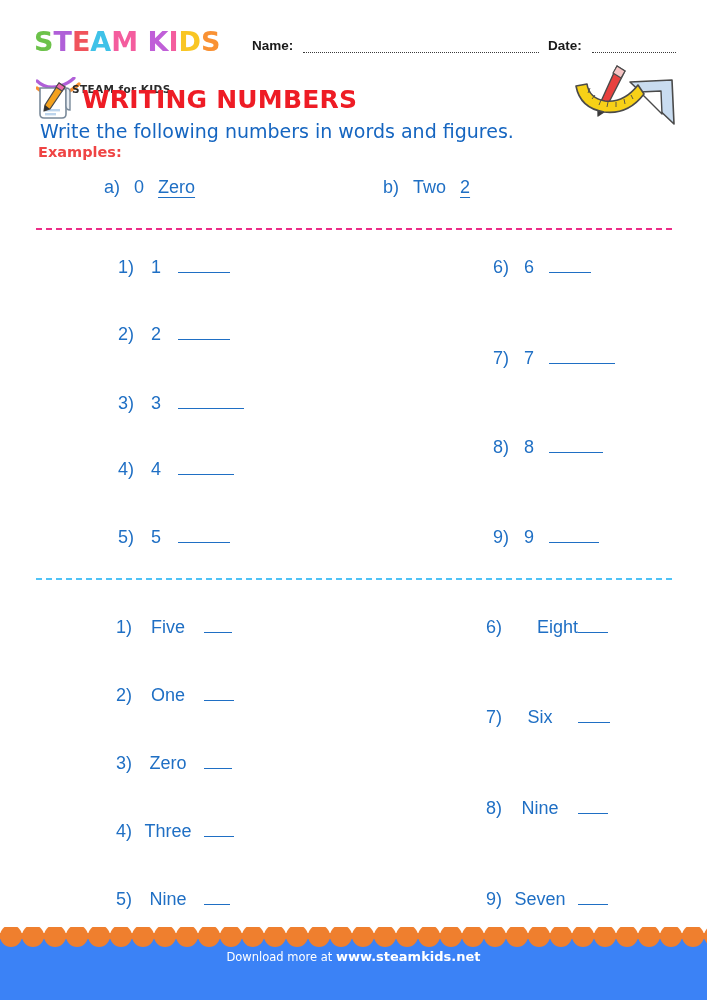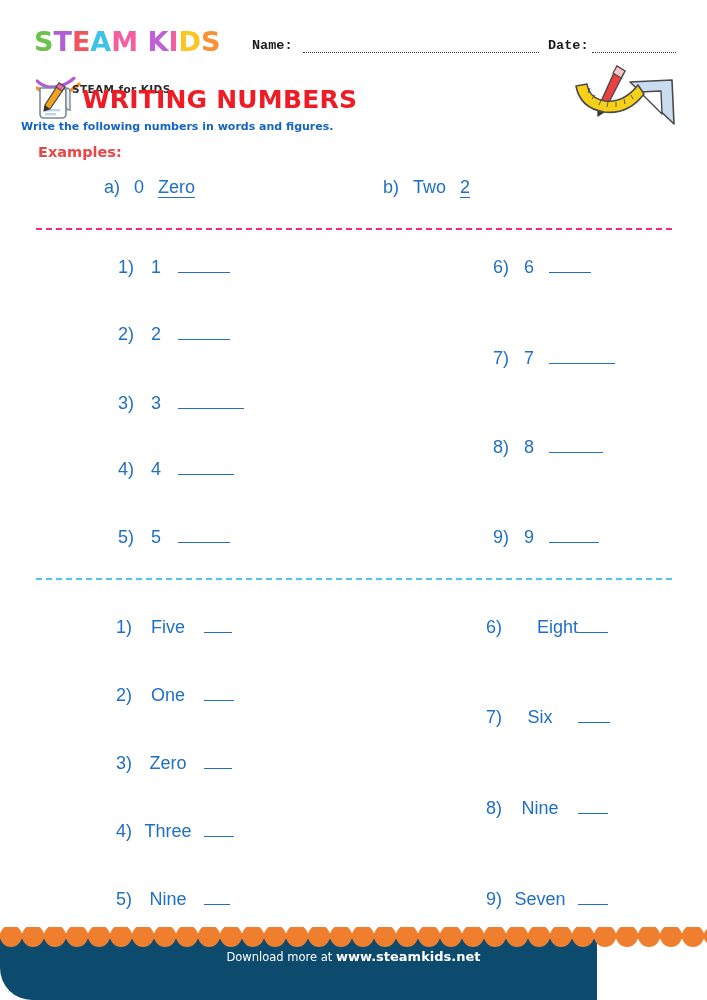--- a/index.html
+++ b/index.html
@@ -9,21 +9,20 @@
   }
   body {
     font-family: "Liberation Sans", sans-serif;
   }
   #page {
     position: relative;
     width: 707px;
     height: 1000px;
     background: #ffffff;
     overflow: hidden;
-    border-radius: 32px;
   }
 
   
   #header {
     position: absolute;
     left: 0; top: 0;
     width: 707px; height: 72px;
   }
   #logo-block {
     position: absolute;
@@ -59,21 +58,21 @@
     font-family: "DejaVu Sans", sans-serif;
     font-weight: bold;
     font-size: 10.5px;
     letter-spacing: 0.4px;
     color: #2b2b2b;
     white-space: nowrap;
   }
 
   .field-label {
     position: absolute;
-    font-family: Liberation Mono, monospace;
+    font-family: Liberation Sans, sans-serif;
     font-size: 13.5px;
     font-weight: 600;
     color: #1a1a1a;
     white-space: nowrap;
   }
   .field-rule {
     position: absolute;
     border-bottom: 1.5px dotted #3a3a3a;
     height: 0;
   }
@@ -100,24 +99,24 @@
     left: 82px; top: 85px;
     font-family: "DejaVu Sans", sans-serif;
     font-weight: bold;
     font-size: 25px;
     letter-spacing: 0.2px;
     color: #ee1c25;
     white-space: nowrap;
   }
   #instructions {
     position: absolute;
-    left: 21px; top: 120px;
-    font-family: "DejaVu Sans", sans-serif;
-    font-weight: bold;
-    font-size: 11px;
+    left: 40px; top: 120px;
+    font-family: "DejaVu Sans", sans-serif;
+    font-weight: normal;
+    font-size: 19px;
     color: #1565c0;
     white-space: nowrap;
   }
   #examples-label {
     position: absolute;
     left: 38px; top: 144px;
     font-family: "DejaVu Sans", sans-serif;
     font-weight: bold;
     font-size: 14.5px;
     color: #ef4444;
@@ -169,22 +168,22 @@
   .item .blank {
     display: inline-block;
     border-bottom: 1.8px solid #1f6fc4;
     height: 0.95em;
   }
 
   
   #footer {
     position: absolute;
     left: 0; bottom: 0;
-    width: 597px; height: 62px;
-    background: #0c4a6e;
+    width: 707px; height: 62px;
+    background: #3b82f6;
   }
   #footer-scallop {
     position: absolute;
     left: 0; top: -10px;
     width: 707px; height: 12px;
   }
   #footer-line1 {
     position: absolute;
     left: 0; top: 11px;
     width: 707px;

